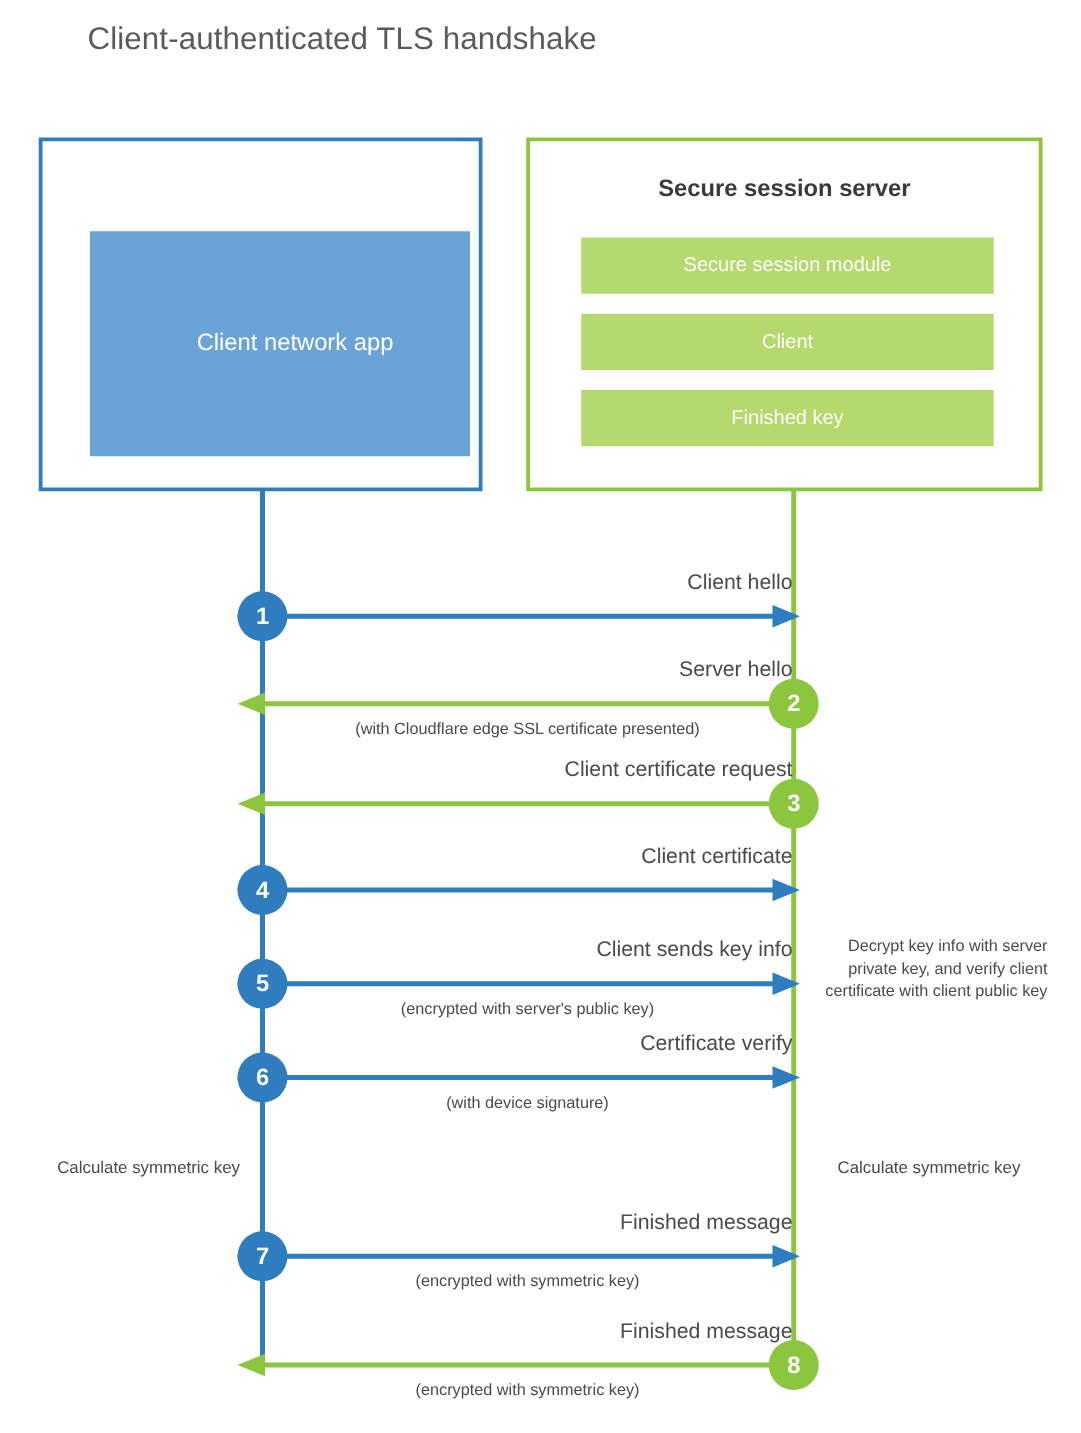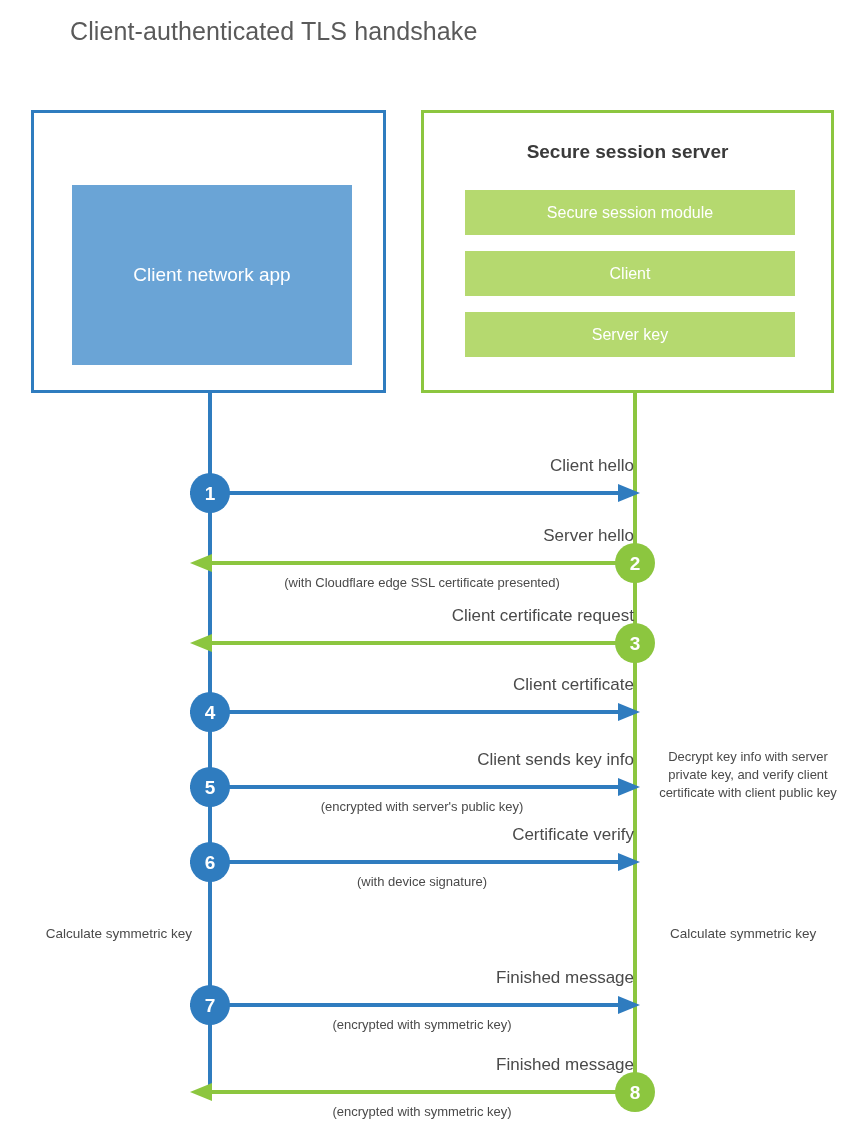--- a/index.html
+++ b/index.html
@@ -63,20 +63,21 @@
     width: 280px;
     height: 180px;
     background: #6aa4d6;
     color: #ffffff;
     font-size: 19px;
     display: flex;
     align-items: center;
     justify-content: center;
     text-align: center;
     line-height: 1.22;
+    padding-left: 24px;
   }
 
   #server-modules {
     position: absolute;
     left: 41px;
     top: 77px;
     width: 330px;
   }
   .server-module {
     height: 45px;
@@ -162,21 +163,21 @@
   .side-note {
     position: absolute;
     font-size: 13px;
     line-height: 1.38;
     color: #4a4a4a;
   }
   #note-decrypt {
     left: 658px;
     top: 748px;
     width: 180px;
-    text-align: center;
+    text-align: right;
   }
   #note-calc-client {
     left: 40px;
     top: 925px;
     width: 152px;
     text-align: right;
     font-size: 13.5px;
   }
   #note-calc-server {
     left: 670px;
@@ -193,21 +194,21 @@
 
 <div class="party-box" id="client-box">
   <div id="client-app">Client network app</div>
 </div>
 
 <div class="party-box" id="server-box">
   <div class="party-title">Secure session server</div>
   <div id="server-modules">
     <div class="server-module">Secure session module</div>
     <div class="server-module">Client</div>
-    <div class="server-module">Server key</div>
+    <div class="server-module">Finished key</div>
   </div>
 </div>
 
 <div class="lifeline" id="client-lifeline"></div>
 <div class="lifeline" id="server-lifeline"></div>
 
 <div class="msg" id="msg-1" style="top:493px;">
   <div class="label">Client hello</div>
   <svg class="arrow-svg" width="450" height="24" viewBox="0 0 450 24">
     <line x1="0" y1="12" x2="430" y2="12" stroke="#2f7cbf" stroke-width="4"></line>

